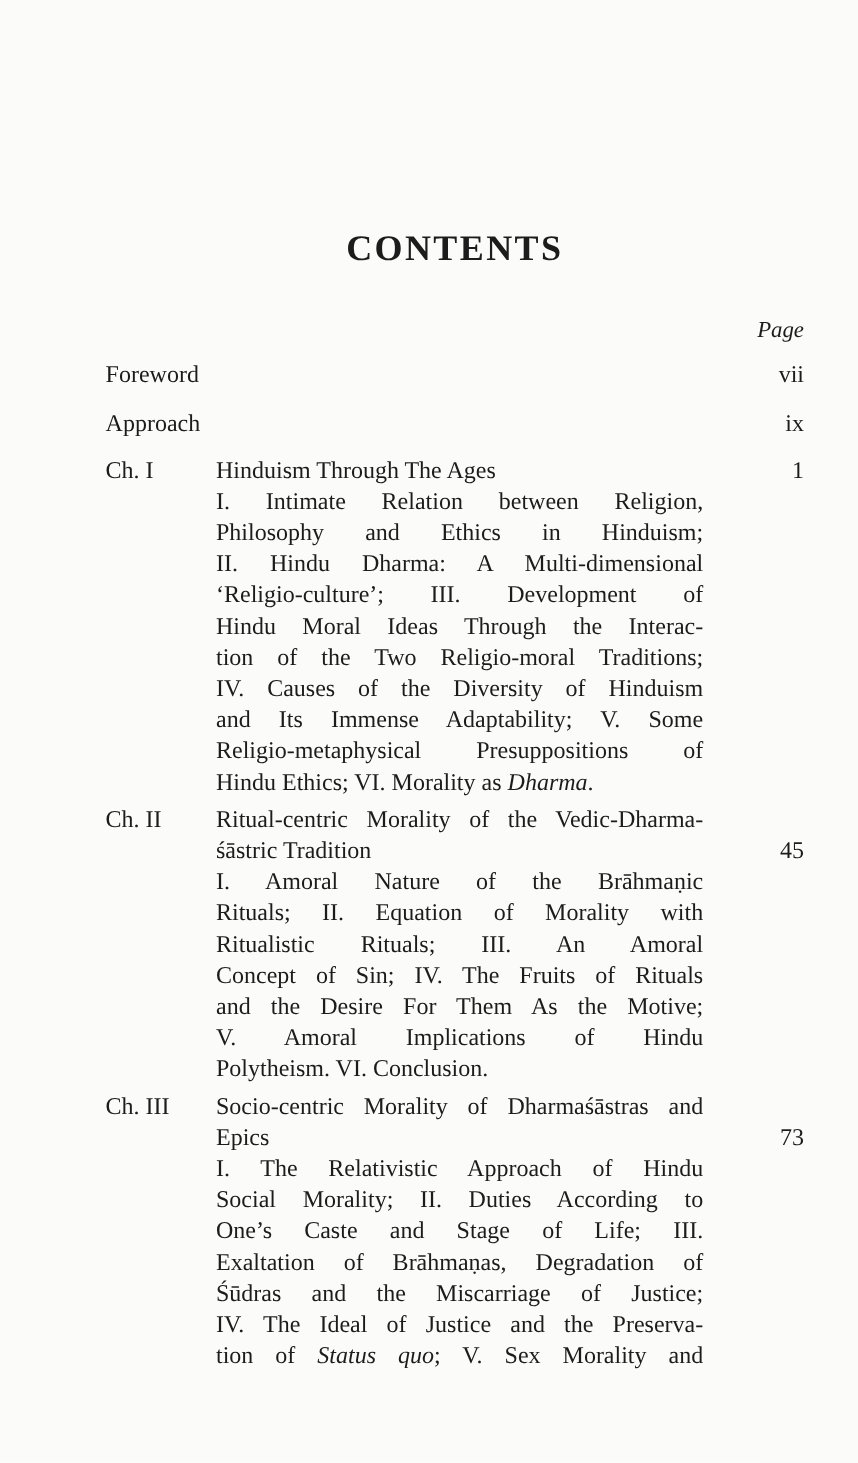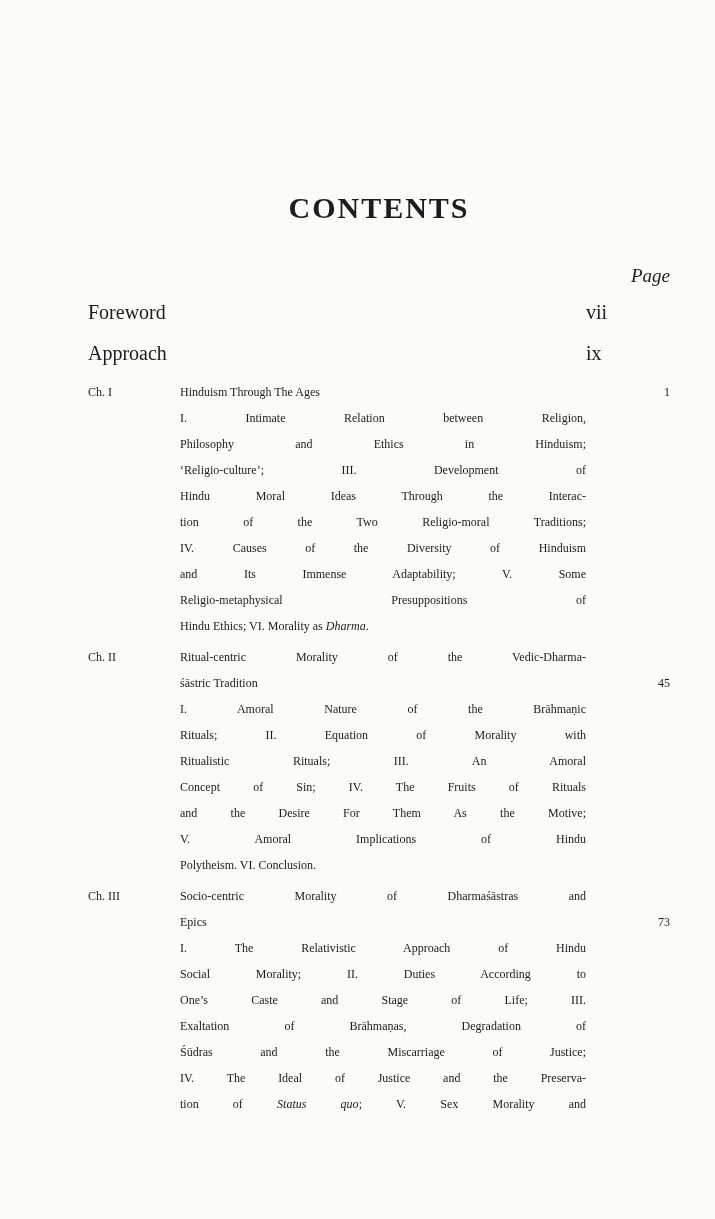--- a/index.html
+++ b/index.html
@@ -37,23 +37,23 @@
     grid-column: 3;
     text-align: right;
     font-style: italic;
     font-size: 19px;
     line-height: 26px;
   }
   .front-row { font-size: 20px; line-height: 26px; }
   .front-row.first { margin-top: 10px; }
   .front-row.second { margin-top: 15px; }
   .front-label { grid-column: 1 / 3; }
-  .front-page { grid-column: 3; }
+  .front-page { grid-column: 3; text-align: right; }
   .chapter.first { margin-top: 13px; }
-  .chapter { margin-top: 5px; font-size: 12px; }
+  .chapter { margin-top: 5px; font-size: 20px; }
   .col-label { grid-column: 1; line-height: 26px; }
   .col-body { grid-column: 2; }
   .col-page { grid-column: 3; text-align: right; line-height: 26px; }
   .col-page.pad1 { padding-top: 26px; }
   .line { line-height: 26px; }
   .just {
     text-align: justify;
     text-align-last: justify;
     -moz-text-align-last: justify;
   }
@@ -83,20 +83,21 @@
 
     <div class="row chapter first">
       <div class="col-label">Ch. I</div>
       <div class="col-body">
         <div class="chapter-title">
             <div class="line">Hinduism Through The Ages</div>
           </div>
         <div class="chapter-summary">
             <div class="line just">I. Intimate Relation between Religion,</div>
             <div class="line just">Philosophy and Ethics in Hinduism;</div>
+            <div class="line just">II. Hindu Dharma: A Multi-dimensional</div>
             <div class="line just">‘Religio-culture’; III. Development of</div>
             <div class="line just">Hindu Moral Ideas Through the Interac-</div>
             <div class="line just">tion of the Two Religio-moral Traditions;</div>
             <div class="line just">IV. Causes of the Diversity of Hinduism</div>
             <div class="line just">and Its Immense Adaptability; V. Some</div>
             <div class="line just">Religio-metaphysical Presuppositions of</div>
             <div class="line">Hindu Ethics; VI. Morality as <i>Dharma</i>.</div>
           </div>
       </div>
       <div class="col-page">1</div>

